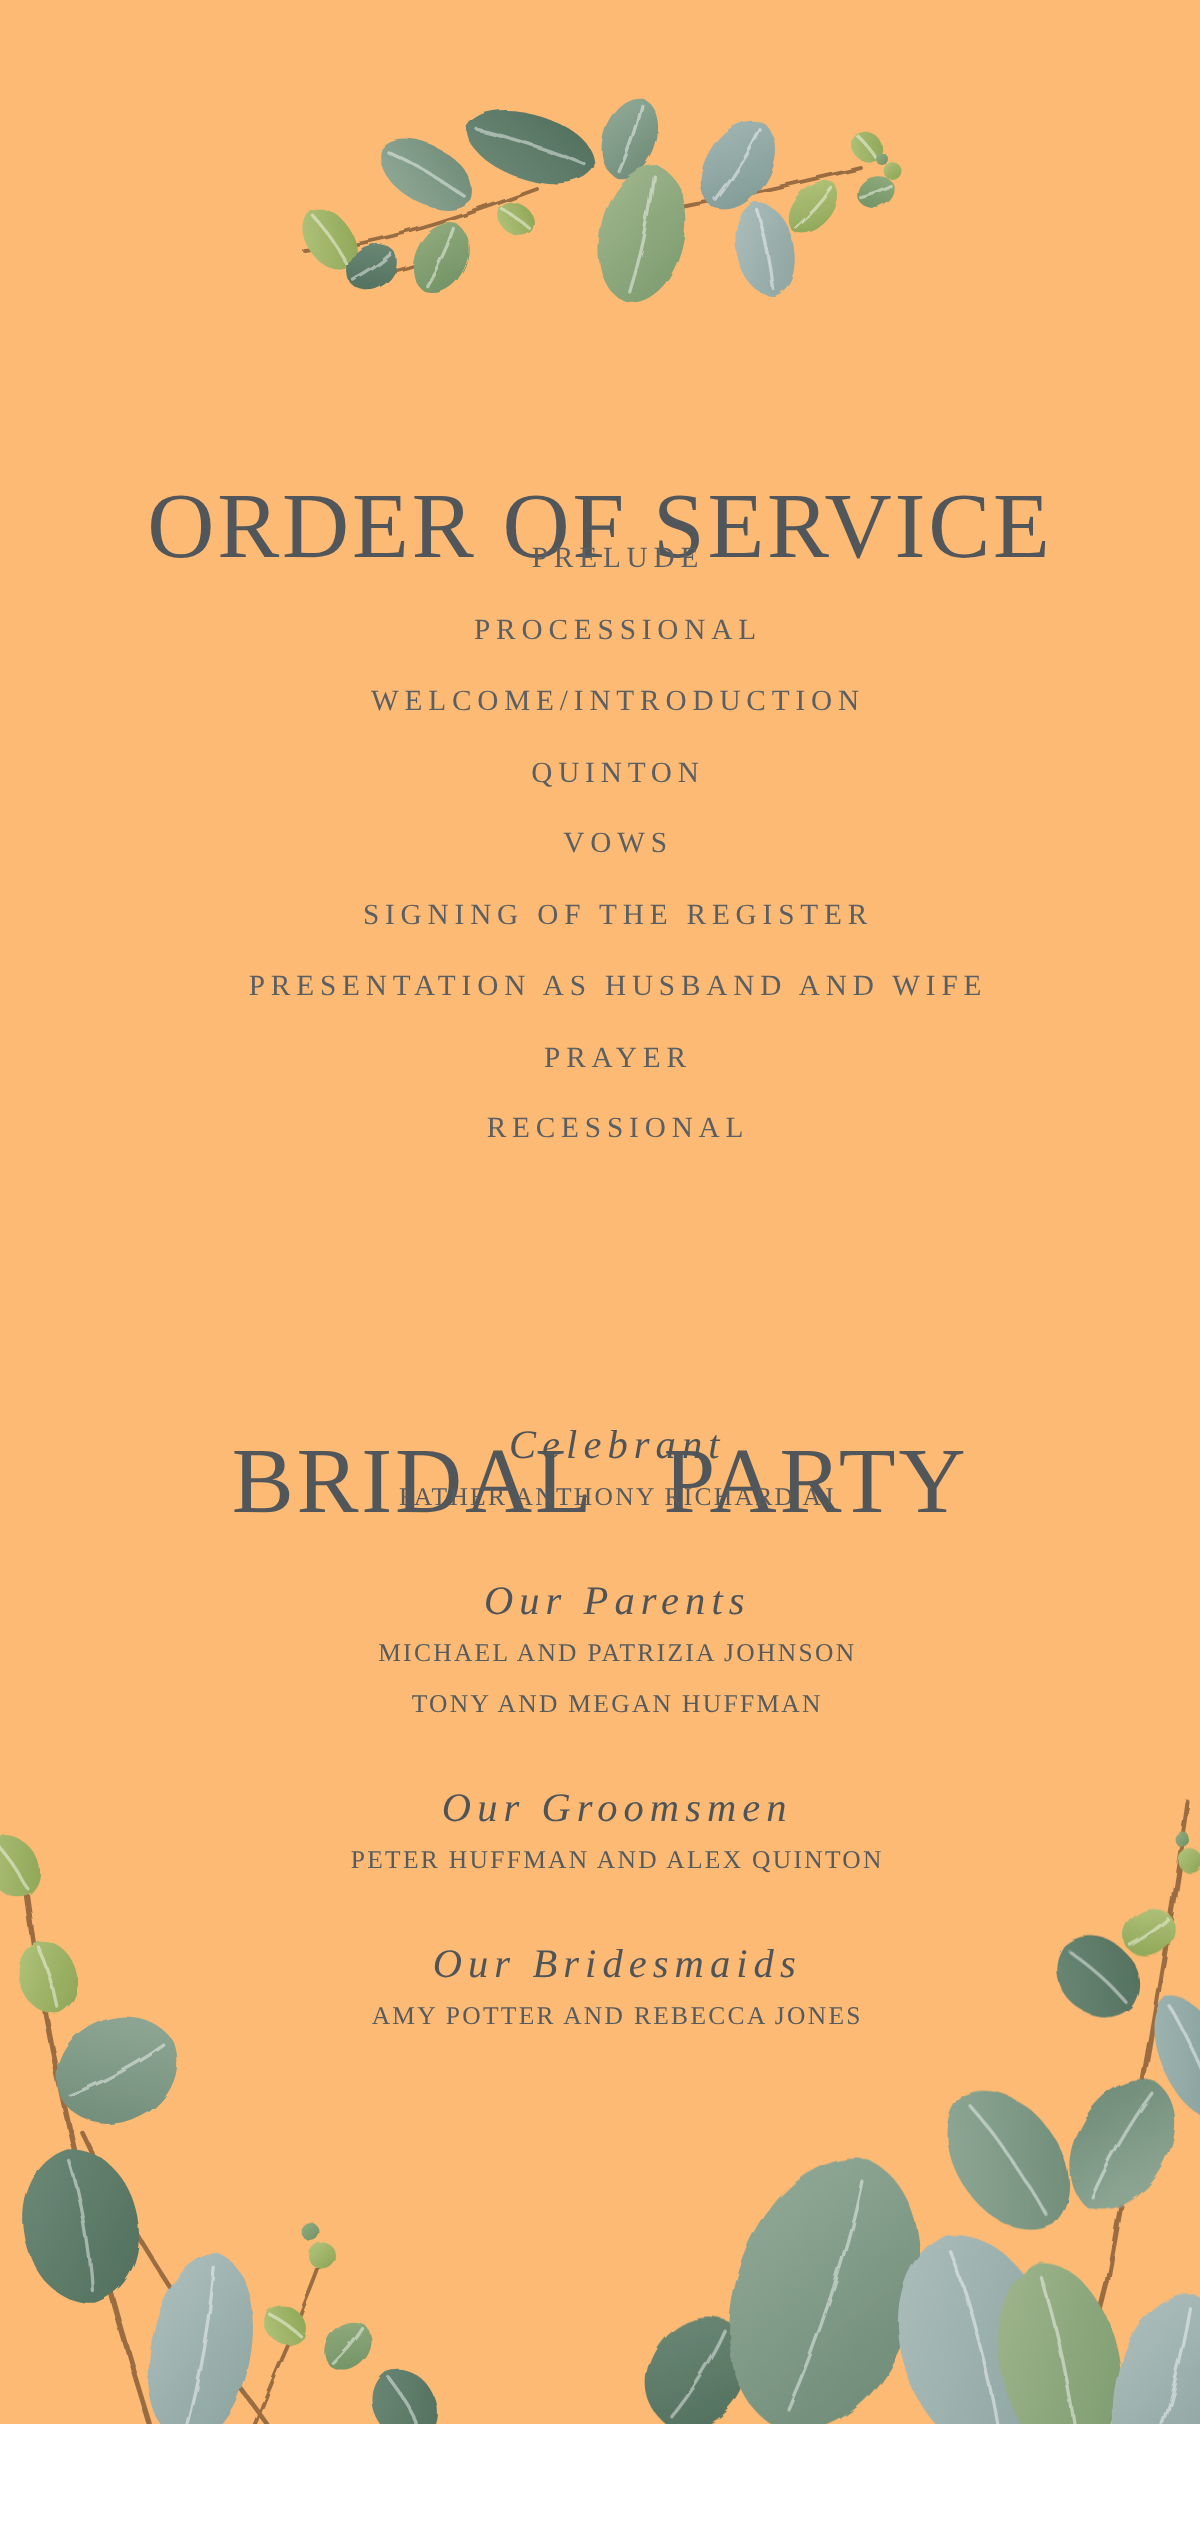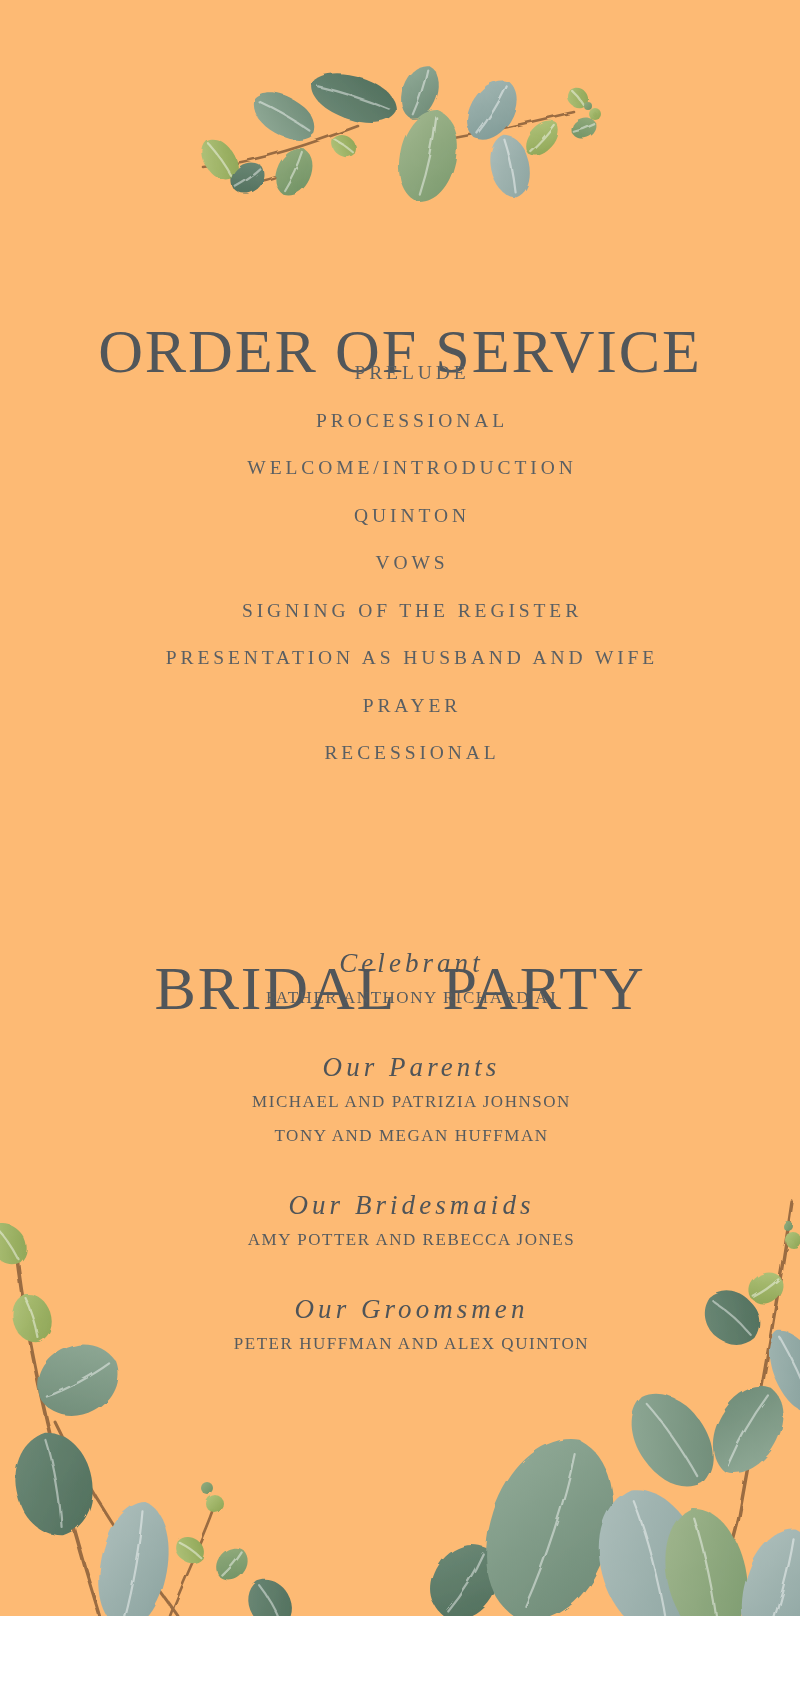--- a/index.html
+++ b/index.html
@@ -141,26 +141,26 @@
     <div class="bp-group">
       <div class="bp-role">Celebrant</div>
       <div class="bp-name">FATHER ANTHONY RICHARD AJ</div>
     </div>
     <div class="bp-group">
       <div class="bp-role">Our Parents</div>
       <div class="bp-name">MICHAEL AND PATRIZIA JOHNSON</div>
       <div class="bp-name">TONY AND MEGAN HUFFMAN</div>
     </div>
     <div class="bp-group">
+      <div class="bp-role">Our Groomsmen</div>
+      <div class="bp-name">PETER HUFFMAN AND ALEX QUINTON</div>
+    </div>
+    <div class="bp-group">
       <div class="bp-role">Our Bridesmaids</div>
       <div class="bp-name">AMY POTTER AND REBECCA JONES</div>
-    </div>
-    <div class="bp-group">
-      <div class="bp-role">Our Groomsmen</div>
-      <div class="bp-name">PETER HUFFMAN AND ALEX QUINTON</div>
     </div>
   </div>
 
   <svg id="bottom-greens" class="deco" viewBox="0 0 800 494" xmlns="http://www.w3.org/2000/svg" aria-hidden="true">
     <g filter="url(#wc)">
 
       <path d="M16,128 C28,230 58,360 100,494" fill="none" stroke="#9a6c42" stroke-width="3.6" stroke-linecap="round"></path>
       <path d="M55,300 C95,385 150,455 178,494" fill="none" stroke="#9a6c42" stroke-width="3" stroke-linecap="round"></path>
       <path d="M170,494 C188,448 205,415 214,388" fill="none" stroke="#9a6c42" stroke-width="2.6" stroke-linecap="round"></path>
       <use href="#leaf" fill="url(#gYellow)" transform="translate(8,122) rotate(-35) scale(0.50,0.44)"></use>

